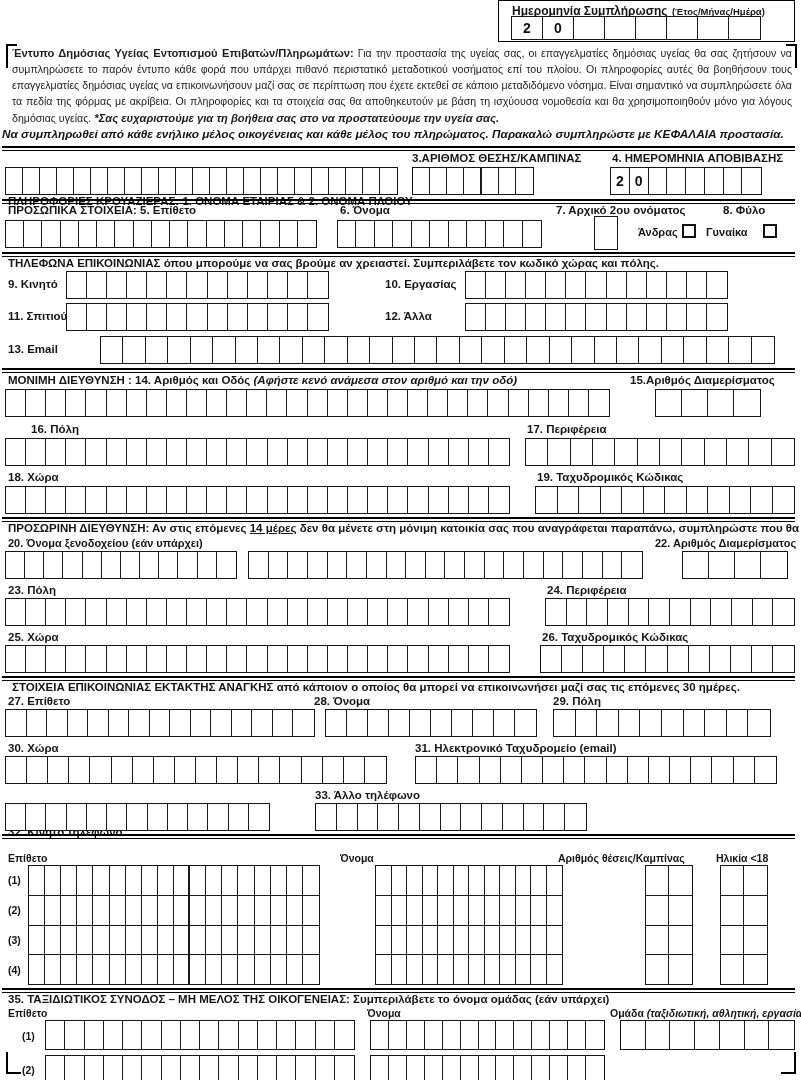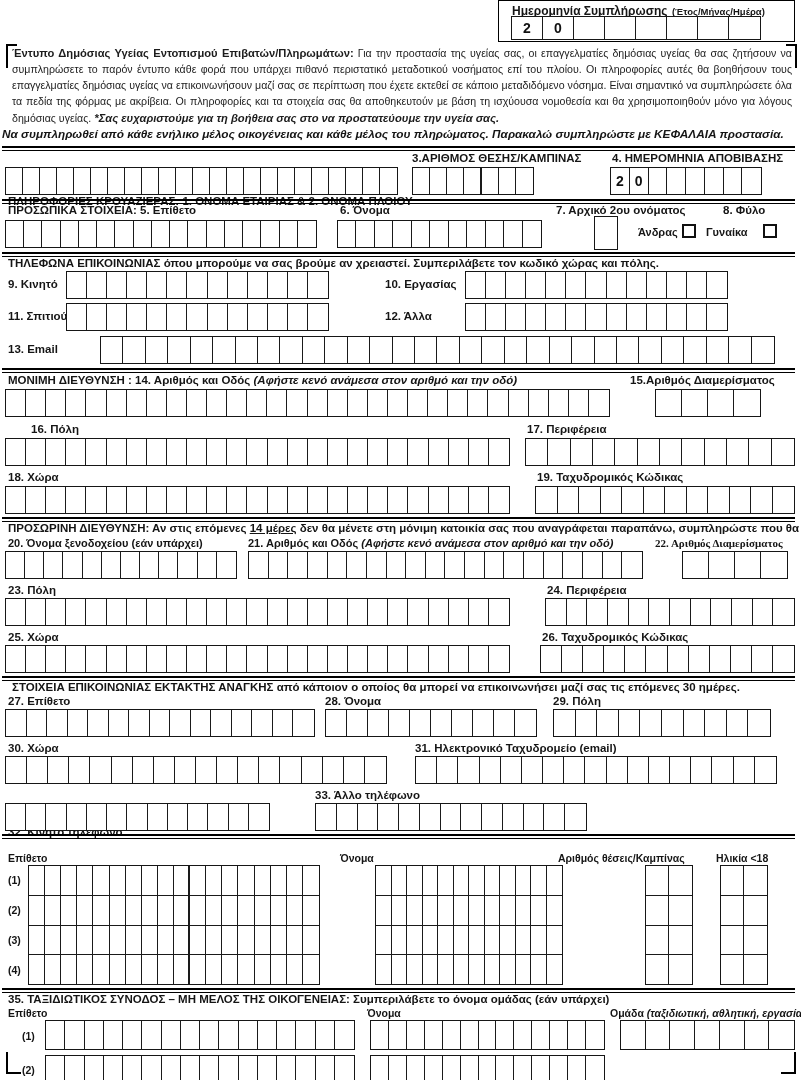--- a/index.html
+++ b/index.html
@@ -383,24 +383,21 @@
       <div class="cell lr"></div>
       <div class="cell lc lr"></div>
     </div>
 
   <div class="abs div2" style="top:517px;"></div>
 
   <span class="abs lbl" style="left:8px;top:522px;">
     <span>ΠΡΟΣΩΡΙΝΗ ΔΙΕΥΘΥΝΣΗ:  Αν στις επόμενες </span><span class="u">14 μέρες</span><span> δεν θα μένετε στη μόνιμη κατοικία σας που αναγράφεται παραπάνω, συμπληρώστε που θα μένετε</span>
   </span>
   <span class="abs lbl" style="left:8px;top:537px;font-size:11px;">20. Όνομα ξενοδοχείου (εάν υπάρχει)</span>
-  <span class="abs lbl" style="left:248px;top:537px;font-size:11px;">
-    <span>21. Αριθμός και Οδός </span><span class="it">(Αφήστε κενό ανάμεσα στον αριθμό και την οδό)</span>
-  </span>
-  <span class="abs lbl" style="left:655px;top:537px;font-size:11px;font-family:Liberation Serif, serif;">22.  Αριθμός Διαμερίσματος</span>
+  <span class="abs lbl" style="left:655px;top:537px;font-size:11px;">22.  Αριθμός Διαμερίσματος</span>
   <div class="grid abs" style="left: 5px; top: 551px; width: 232px; height: 28px; grid-template-columns: repeat(12, 1fr);">
       <div class="cell lr"></div>
       <div class="cell lr"></div>
       <div class="cell lr"></div>
       <div class="cell lr"></div>
       <div class="cell lr"></div>
       <div class="cell lr"></div>
       <div class="cell lr"></div>
       <div class="cell lr"></div>
       <div class="cell lr"></div>
@@ -520,21 +517,21 @@
       <div class="cell lr"></div>
       <div class="cell lr"></div>
       <div class="cell lr"></div>
       <div class="cell lc lr"></div>
     </div>
 
   <div class="abs div2" style="top:676px;"></div>
 
   <span class="abs lbl" style="left:12px;top:681px;">ΣΤΟΙΧΕΙΑ ΕΠΙΚΟΙΝΩΝΙΑΣ ΕΚΤΑΚΤΗΣ ΑΝΑΓΚΗΣ από κάποιον ο οποίος θα μπορεί  να επικοινωνήσει μαζί  σας τις επόμενες 30 ημέρες.</span>
   <span class="abs lbl" style="left:8px;top:695px;">27. Επίθετο</span>
-  <span class="abs lbl" style="left:325px;top:695px;text-align:center;">28. Όνομα</span>
+  <span class="abs lbl" style="left:314px;top:695px;text-align:center;">28. Όνομα</span>
   <span class="abs lbl" style="left:553px;top:695px;">29. Πόλη</span>
   <div class="grid abs" style="left: 5px; top: 709px; width: 310px; height: 28px; grid-template-columns: repeat(15, 1fr);">
       <div class="cell lr"></div>
       <div class="cell lr"></div>
       <div class="cell lr"></div>
       <div class="cell lr"></div>
       <div class="cell lr"></div>
       <div class="cell lr"></div>
       <div class="cell lr"></div>
       <div class="cell lr"></div>

